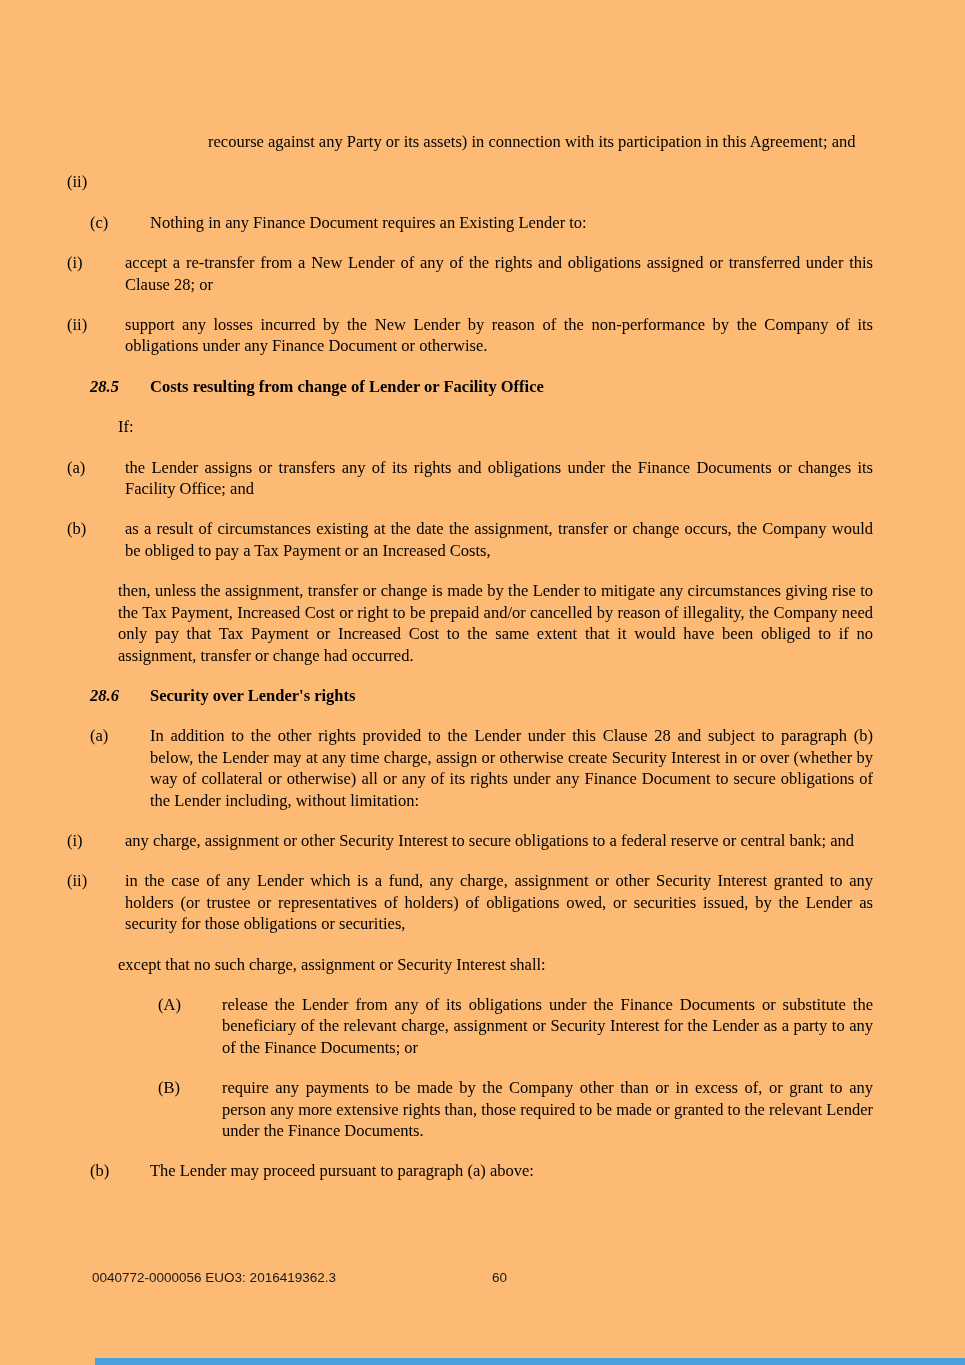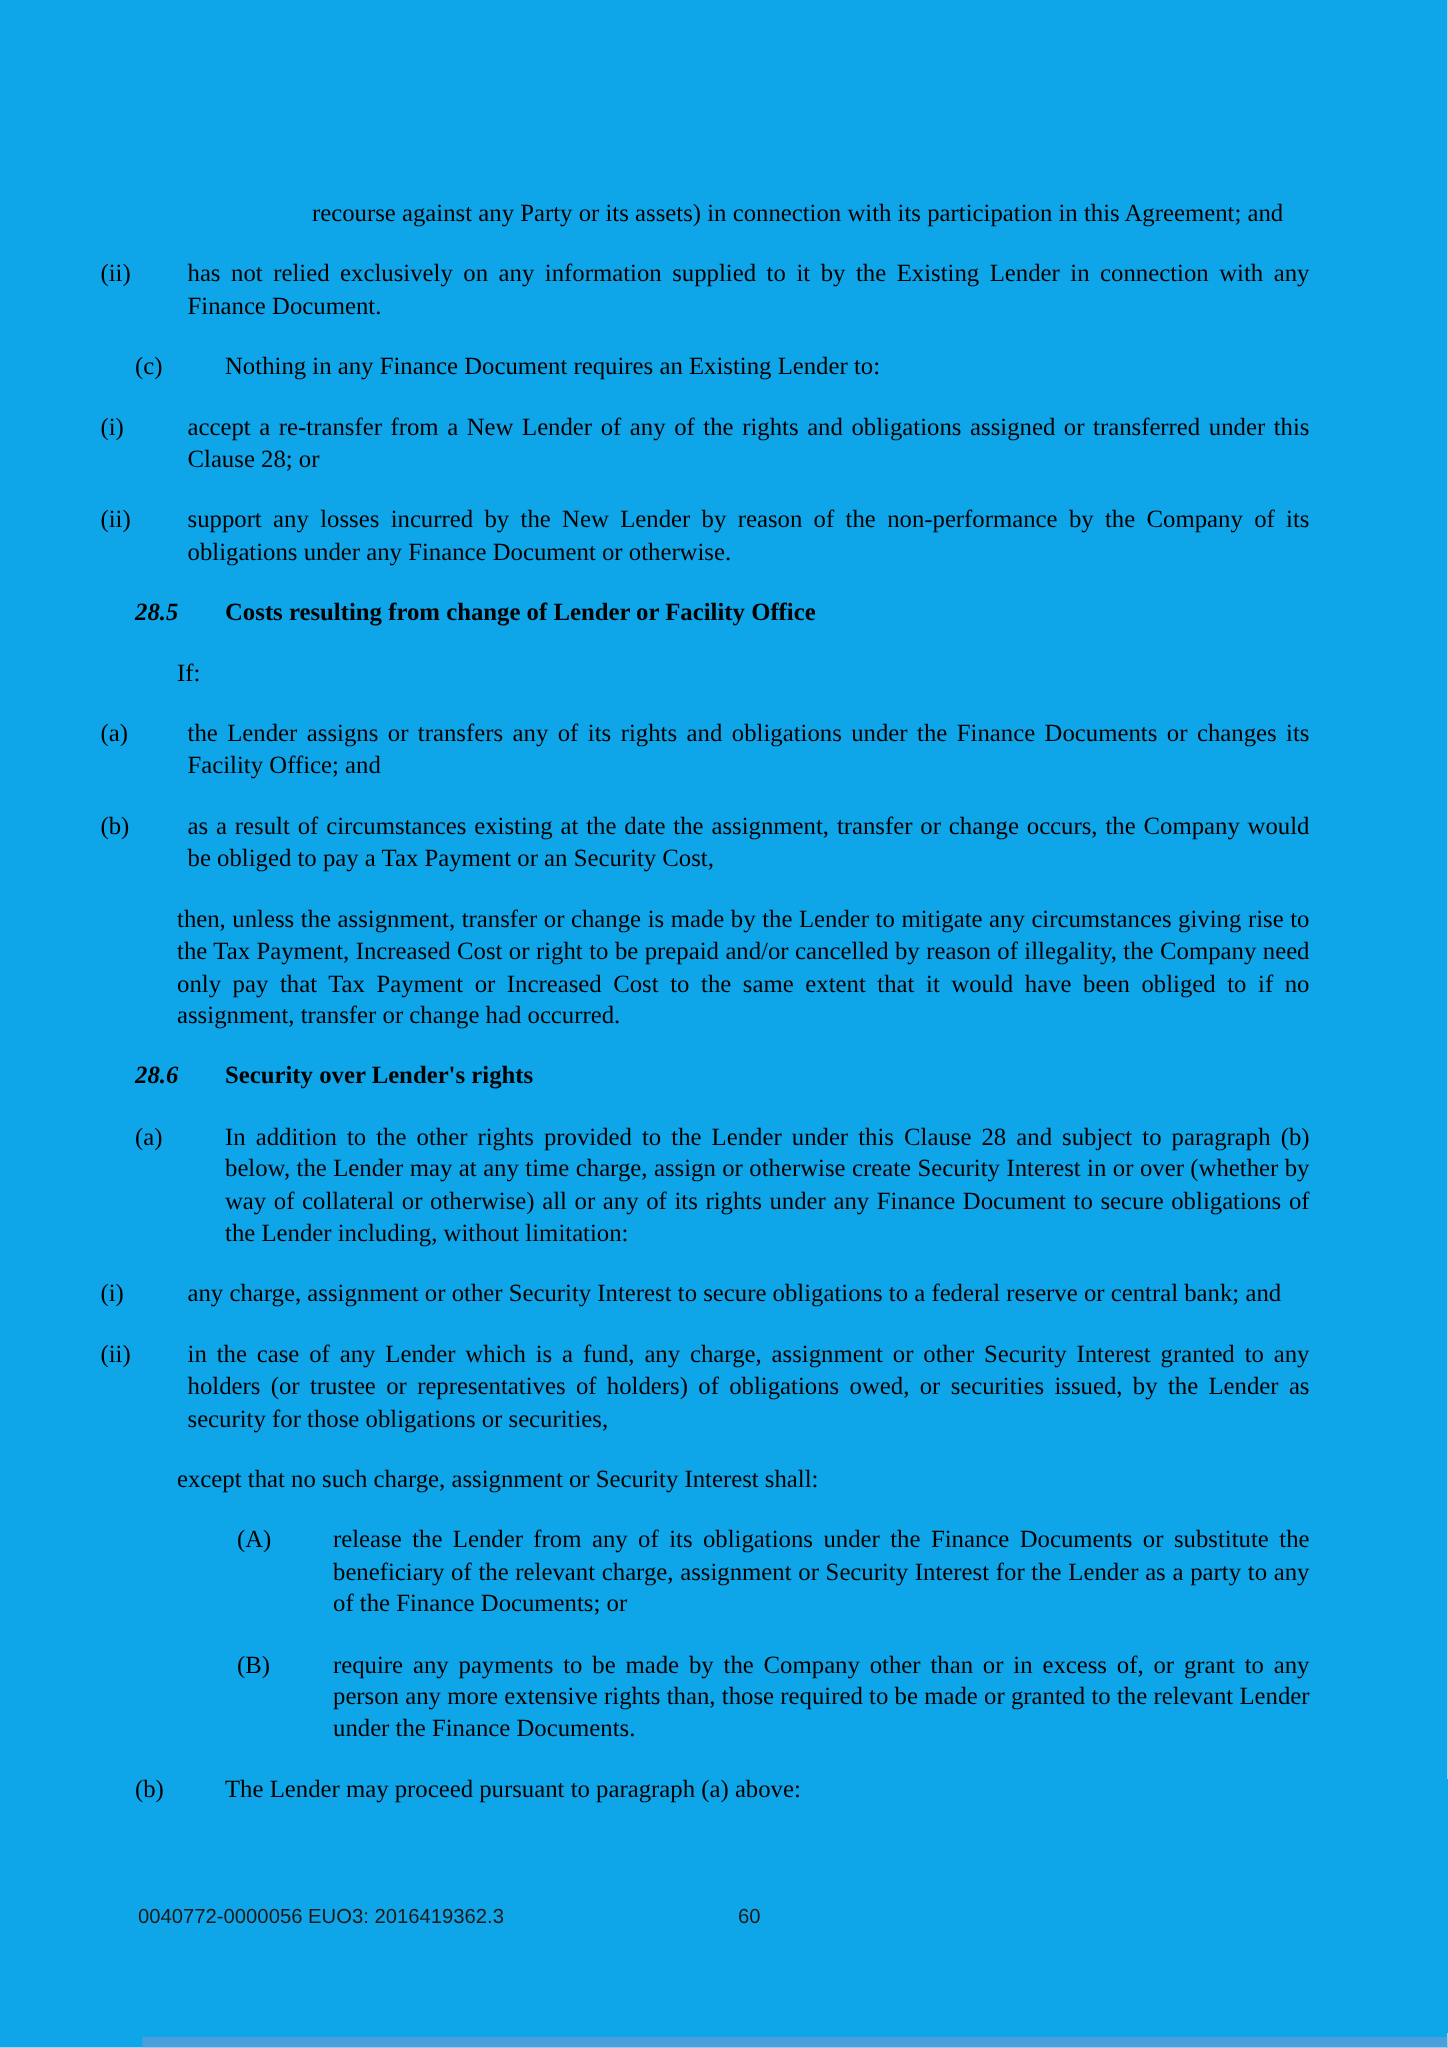--- a/index.html
+++ b/index.html
@@ -49,29 +49,28 @@
     position: absolute;
     left: 95px;
     right: 0;
     bottom: 0;
     height: 7px;
   }
 </style>
 </head>
 <body>
 
-<div class="page" style="background: #0ea5e9; color: rgb(0, 0, 0);">
+<div class="page" style="background: #fdba74; color: rgb(0, 0, 0);">
 
   <div class="content">
       <div class="block b-cont">
         <span class="text">recourse against any Party or its assets) in connection with its participation in this Agreement; and</span>
       </div>
       <div class="block b-l2">
         <span class="marker">(ii)</span>
-        <span class="text">has not relied exclusively on any information supplied to it by the Existing Lender in connection with any Finance Document.</span>
       </div>
       <div class="block b-l1">
         <span class="marker">(c)</span>
         <span class="text">Nothing in any Finance Document requires an Existing Lender to:</span>
       </div>
       <div class="block b-l2">
         <span class="marker">(i)</span>
         <span class="text">accept a re-transfer from a New Lender of any of the rights and obligations assigned or transferred under this Clause 28; or</span>
       </div>
       <div class="block b-l2">
@@ -84,21 +83,21 @@
       </div>
       <div class="block b-body">
         <span class="text">If:</span>
       </div>
       <div class="block b-l2">
         <span class="marker">(a)</span>
         <span class="text">the Lender assigns or transfers any of its rights and obligations under the Finance Documents or changes its Facility Office; and</span>
       </div>
       <div class="block b-l2">
         <span class="marker">(b)</span>
-        <span class="text">as a result of circumstances existing at the date the assignment, transfer or change occurs, the Company would be obliged to pay a Tax Payment or an Security Cost,</span>
+        <span class="text">as a result of circumstances existing at the date the assignment, transfer or change occurs, the Company would be obliged to pay a Tax Payment or an Increased Costs,</span>
       </div>
       <div class="block b-body">
         <span class="text">then, unless the assignment, transfer or change is made by the Lender to mitigate any circumstances giving rise to the Tax Payment, Increased Cost or right to be prepaid and/or cancelled by reason of illegality, the Company need only pay that Tax Payment or Increased Cost to the same extent that it would have been obliged to if no assignment, transfer or change had occurred.</span>
       </div>
       <div class="block b-heading">
         <span class="marker">28.6</span>
         <span class="text">Security over Lender's rights</span>
       </div>
       <div class="block b-l1">
         <span class="marker">(a)</span>

